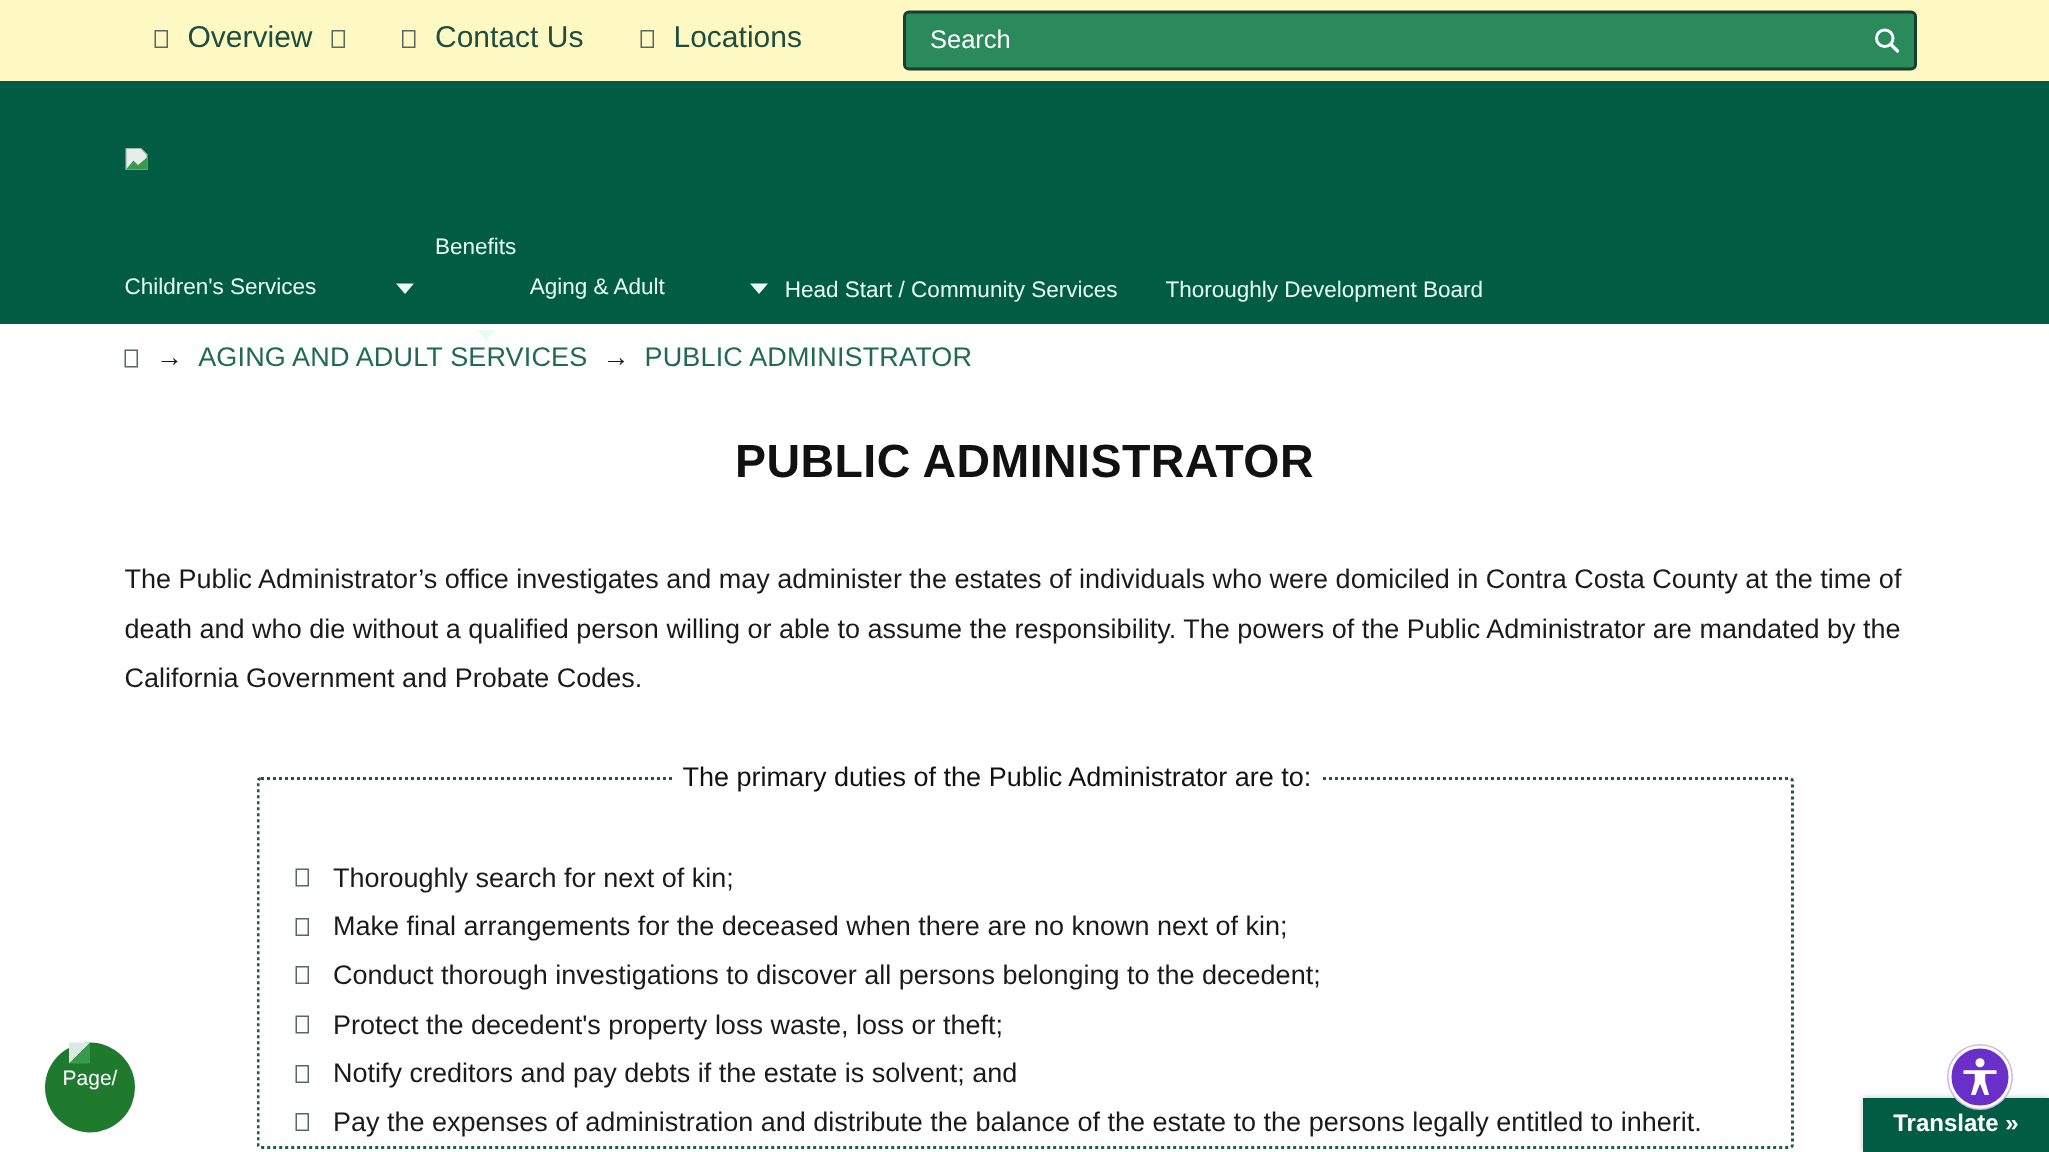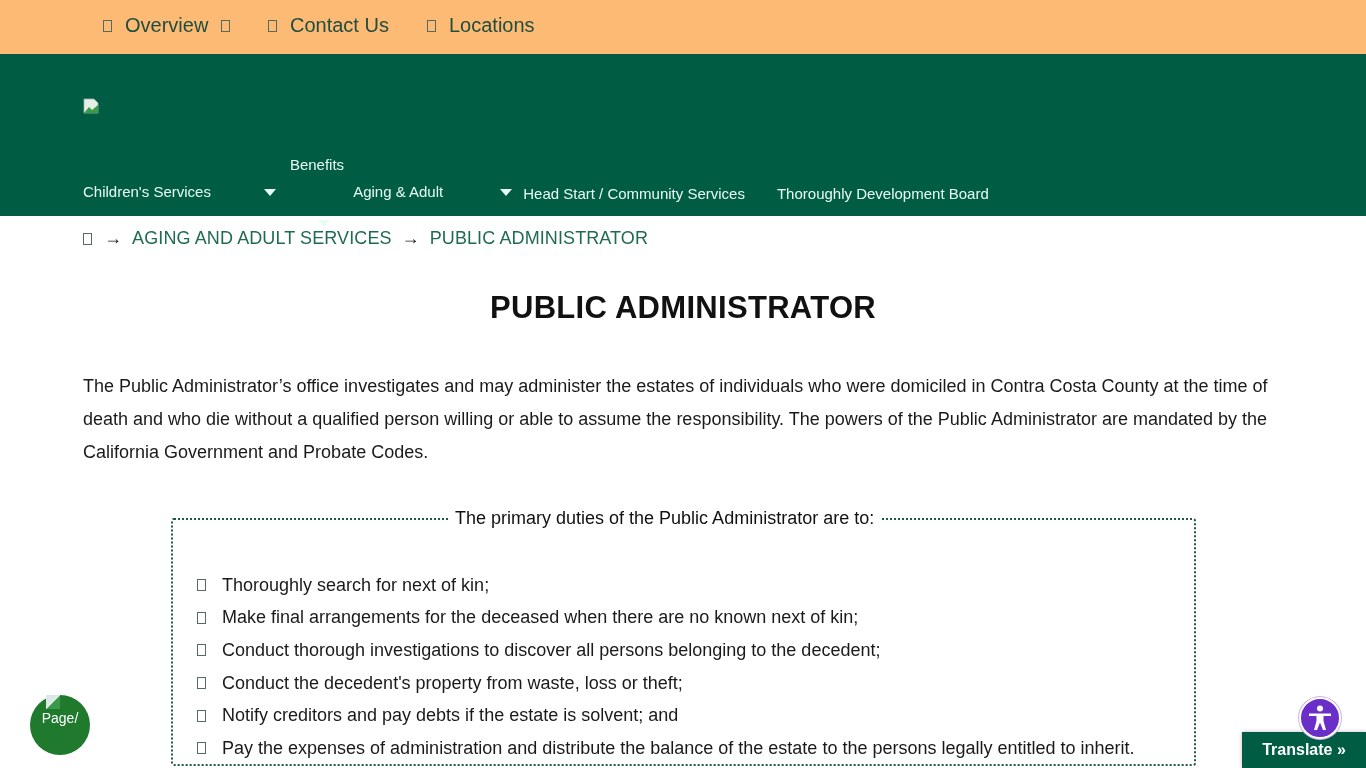--- a/index.html
+++ b/index.html
@@ -1,20 +1,20 @@
 <!DOCTYPE html>
 <html><head>
   <meta charset="utf-8">
   <style>
     * { box-sizing: border-box; margin: 0; padding: 0; }
     html, body { width: 1366px; height: 768px; overflow: hidden; background: #ffffff; }
     body { font-family: "Liberation Sans", sans-serif; color: #1a1a1a; position: relative; }
 
     
-    .topbar { position: absolute; left: 0; top: 0; width: 1366px; height: 54px; background: #fdba74; }
+    .topbar { position: absolute; left: 0; top: 0; width: 1366px; height: 54px; background: #fef9c3; }
     .util-link { position: absolute; top: 14px; display: flex; align-items: center; font-size: 20px; color: #1f4d3f; }
     .glyph-box { display: inline-block; width: 9px; height: 12px; border: 1px solid #556b62; margin-right: 13px; }
     .glyph-box.after { margin-left: 13px; margin-right: 0; }
     .search-box { position: absolute; left: 602px; top: 7px; width: 676px; height: 40px; background: #2a8a5c; border: 2px solid #173f30; border-radius: 4px; display: flex; align-items: center; }
     .search-input { flex: 1; background: transparent; border: none; outline: none; color: #ffffff; font-family: "Liberation Sans", sans-serif; font-size: 17px; padding-left: 16px; height: 100%; }
     .search-input::placeholder { color: #ffffff; opacity: 1; }
     .search-icon { width: 36px; height: 36px; display: flex; align-items: center; justify-content: center; }
 
     
     .header { position: absolute; left: 0; top: 54px; width: 1366px; height: 162px; background: #005c43; }
@@ -58,20 +58,29 @@
   </a>
   <a class="util-link" style="left:268px;">
     <span class="glyph-box"></span>
     <span>Contact Us</span>
   </a>
   <a class="util-link" style="left:427px;">
     <span class="glyph-box"></span>
     <span>Locations</span>
   </a>
 
+  <div class="search-box">
+    <input class="search-input" type="text" placeholder="Search" style="">
+    <span class="search-icon">
+      <svg width="18" height="18" viewBox="0 0 18 18">
+        <circle cx="7.5" cy="7.5" r="5.5" fill="none" stroke="#ffffff" stroke-width="2"></circle>
+        <line x1="11.5" y1="11.5" x2="16" y2="16" stroke="#ffffff" stroke-width="2.2" stroke-linecap="round"></line>
+      </svg>
+    </span>
+  </div>
 </div>
 
 <div class="header">
   <div class="logo">
     <svg width="16" height="16" viewBox="0 0 16 16">
       <path d="M1 1 H11 L15 5 V15 H1 Z" fill="#e6eeea" stroke="#9fb3aa" stroke-width="0.8"></path>
       <path d="M1 15 L6 9 L9 12 L15 7 V15 Z" fill="#3a9a4a"></path>
     </svg>
   </div>
 
@@ -119,21 +128,21 @@
     <li class="duty-item">
       <span class="duty-bullet"></span>
       <span>Make final arrangements for the deceased when there are no known next of kin;</span>
     </li>
     <li class="duty-item">
       <span class="duty-bullet"></span>
       <span>Conduct thorough investigations to discover all persons belonging to the decedent;</span>
     </li>
     <li class="duty-item">
       <span class="duty-bullet"></span>
-      <span>Conduct the decedent's property from waste, loss or theft;</span>
+      <span>Protect the decedent's property loss waste, loss or theft;</span>
     </li>
     <li class="duty-item">
       <span class="duty-bullet"></span>
       <span>Notify creditors and pay debts if the estate is solvent; and</span>
     </li>
     <li class="duty-item">
       <span class="duty-bullet"></span>
       <span>Pay the expenses of administration and distribute the balance of the estate to the persons legally entitled to inherit.</span>
     </li>
   </ul>

